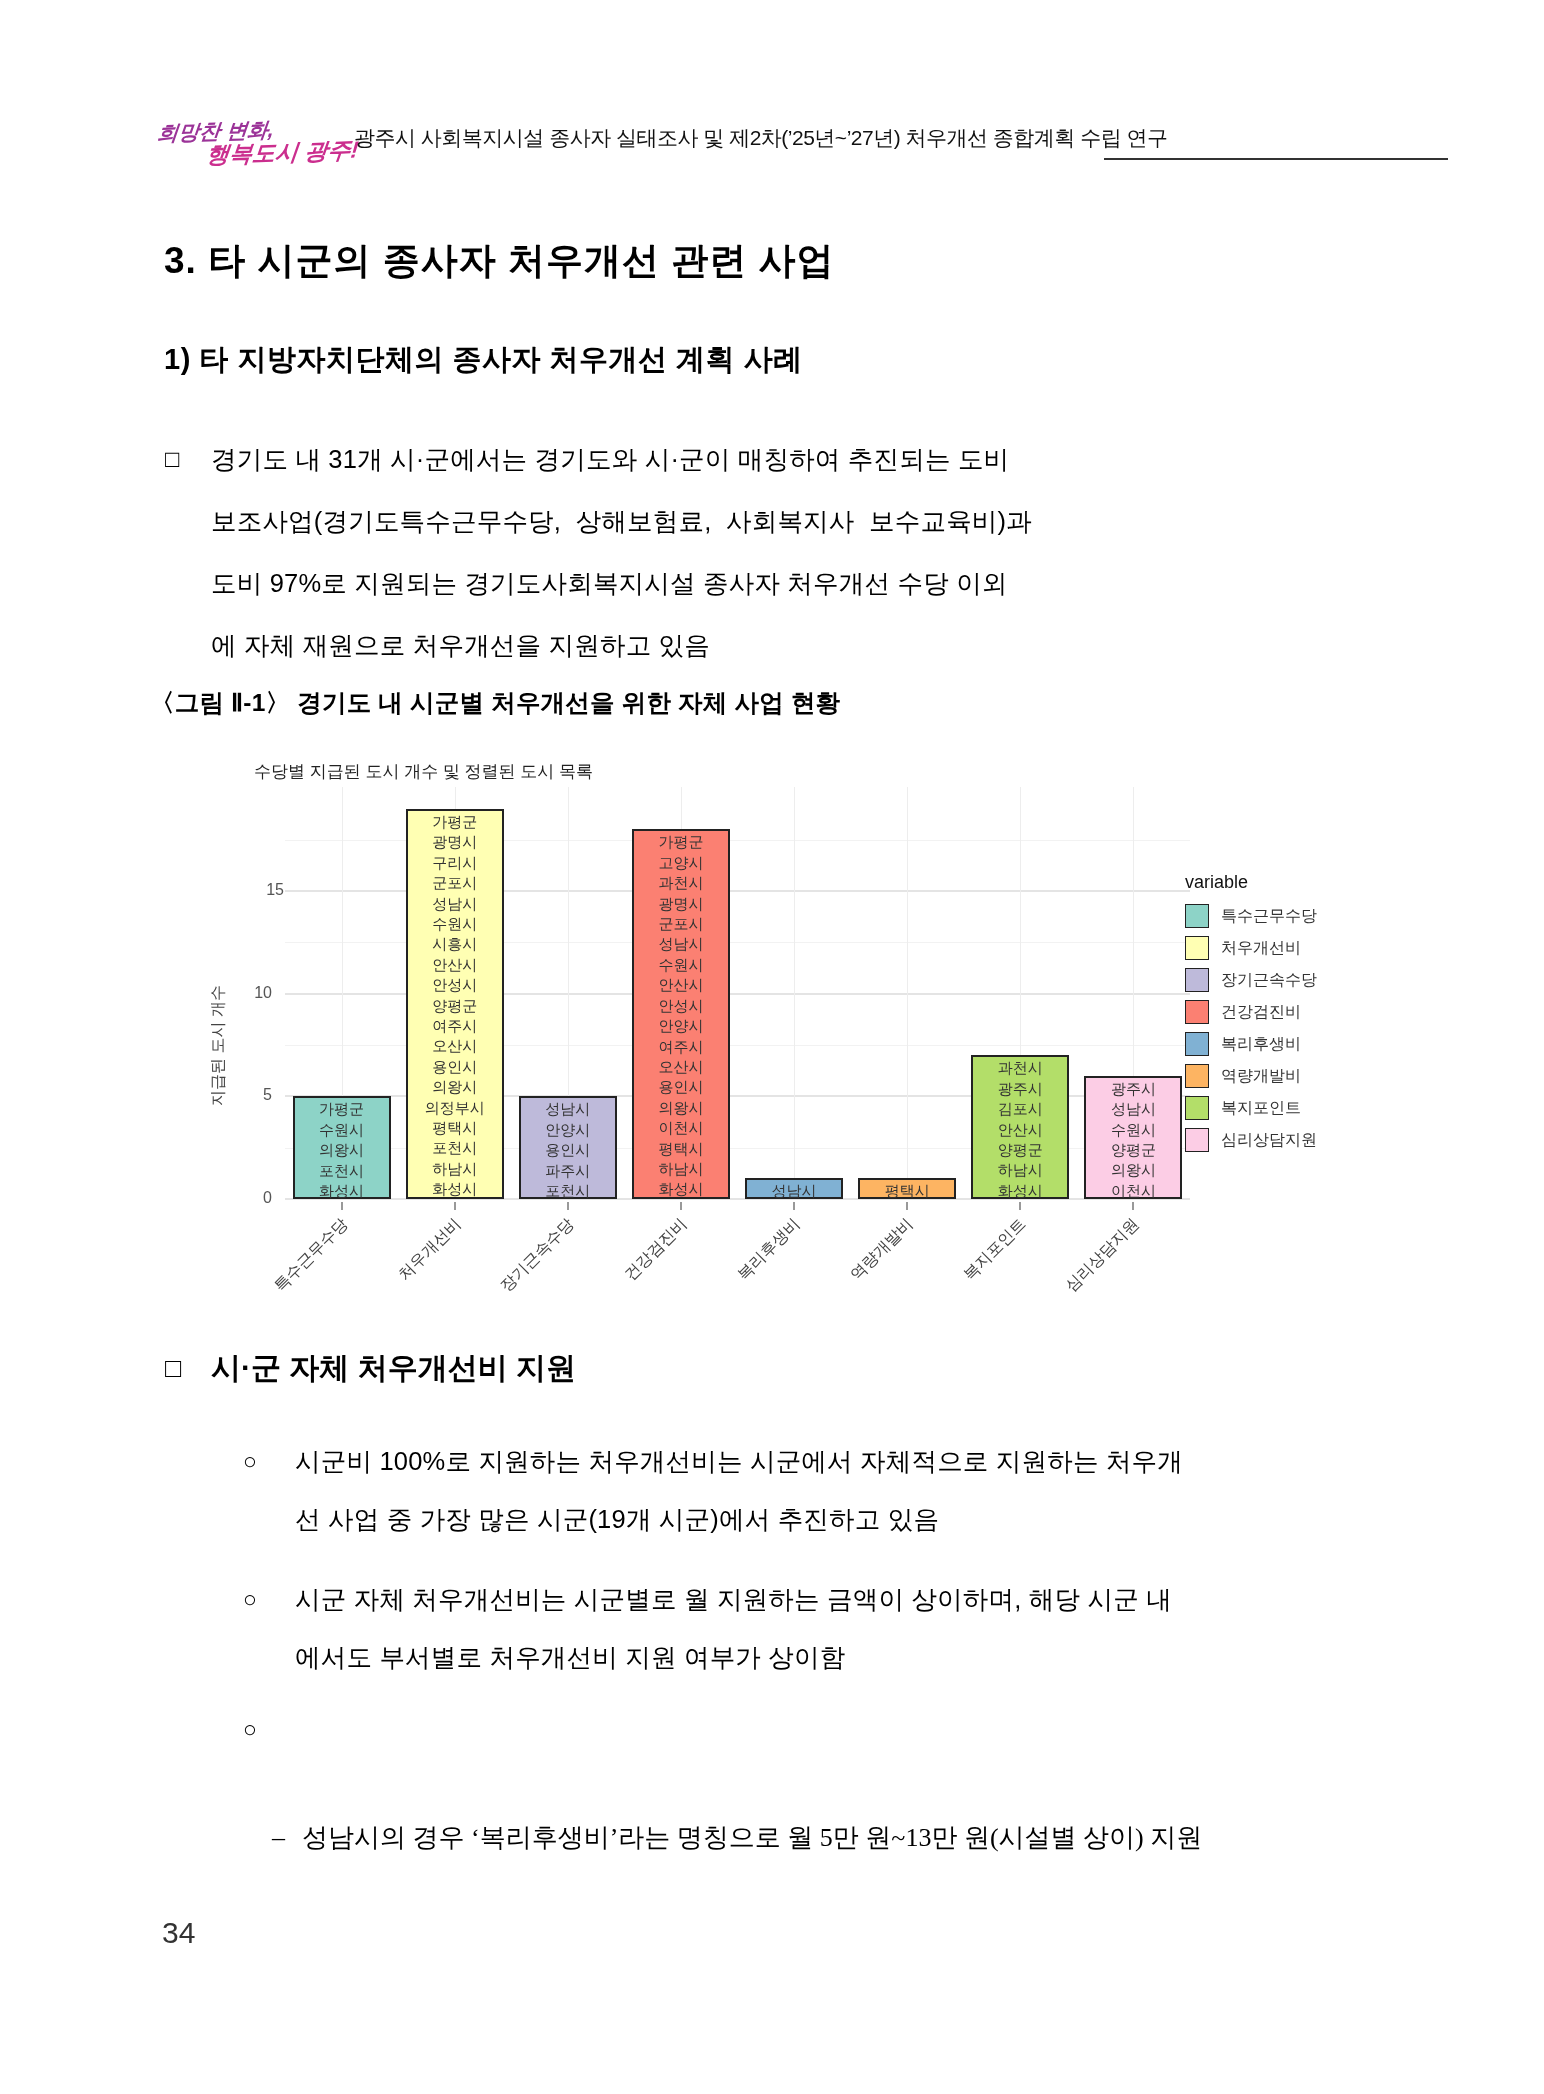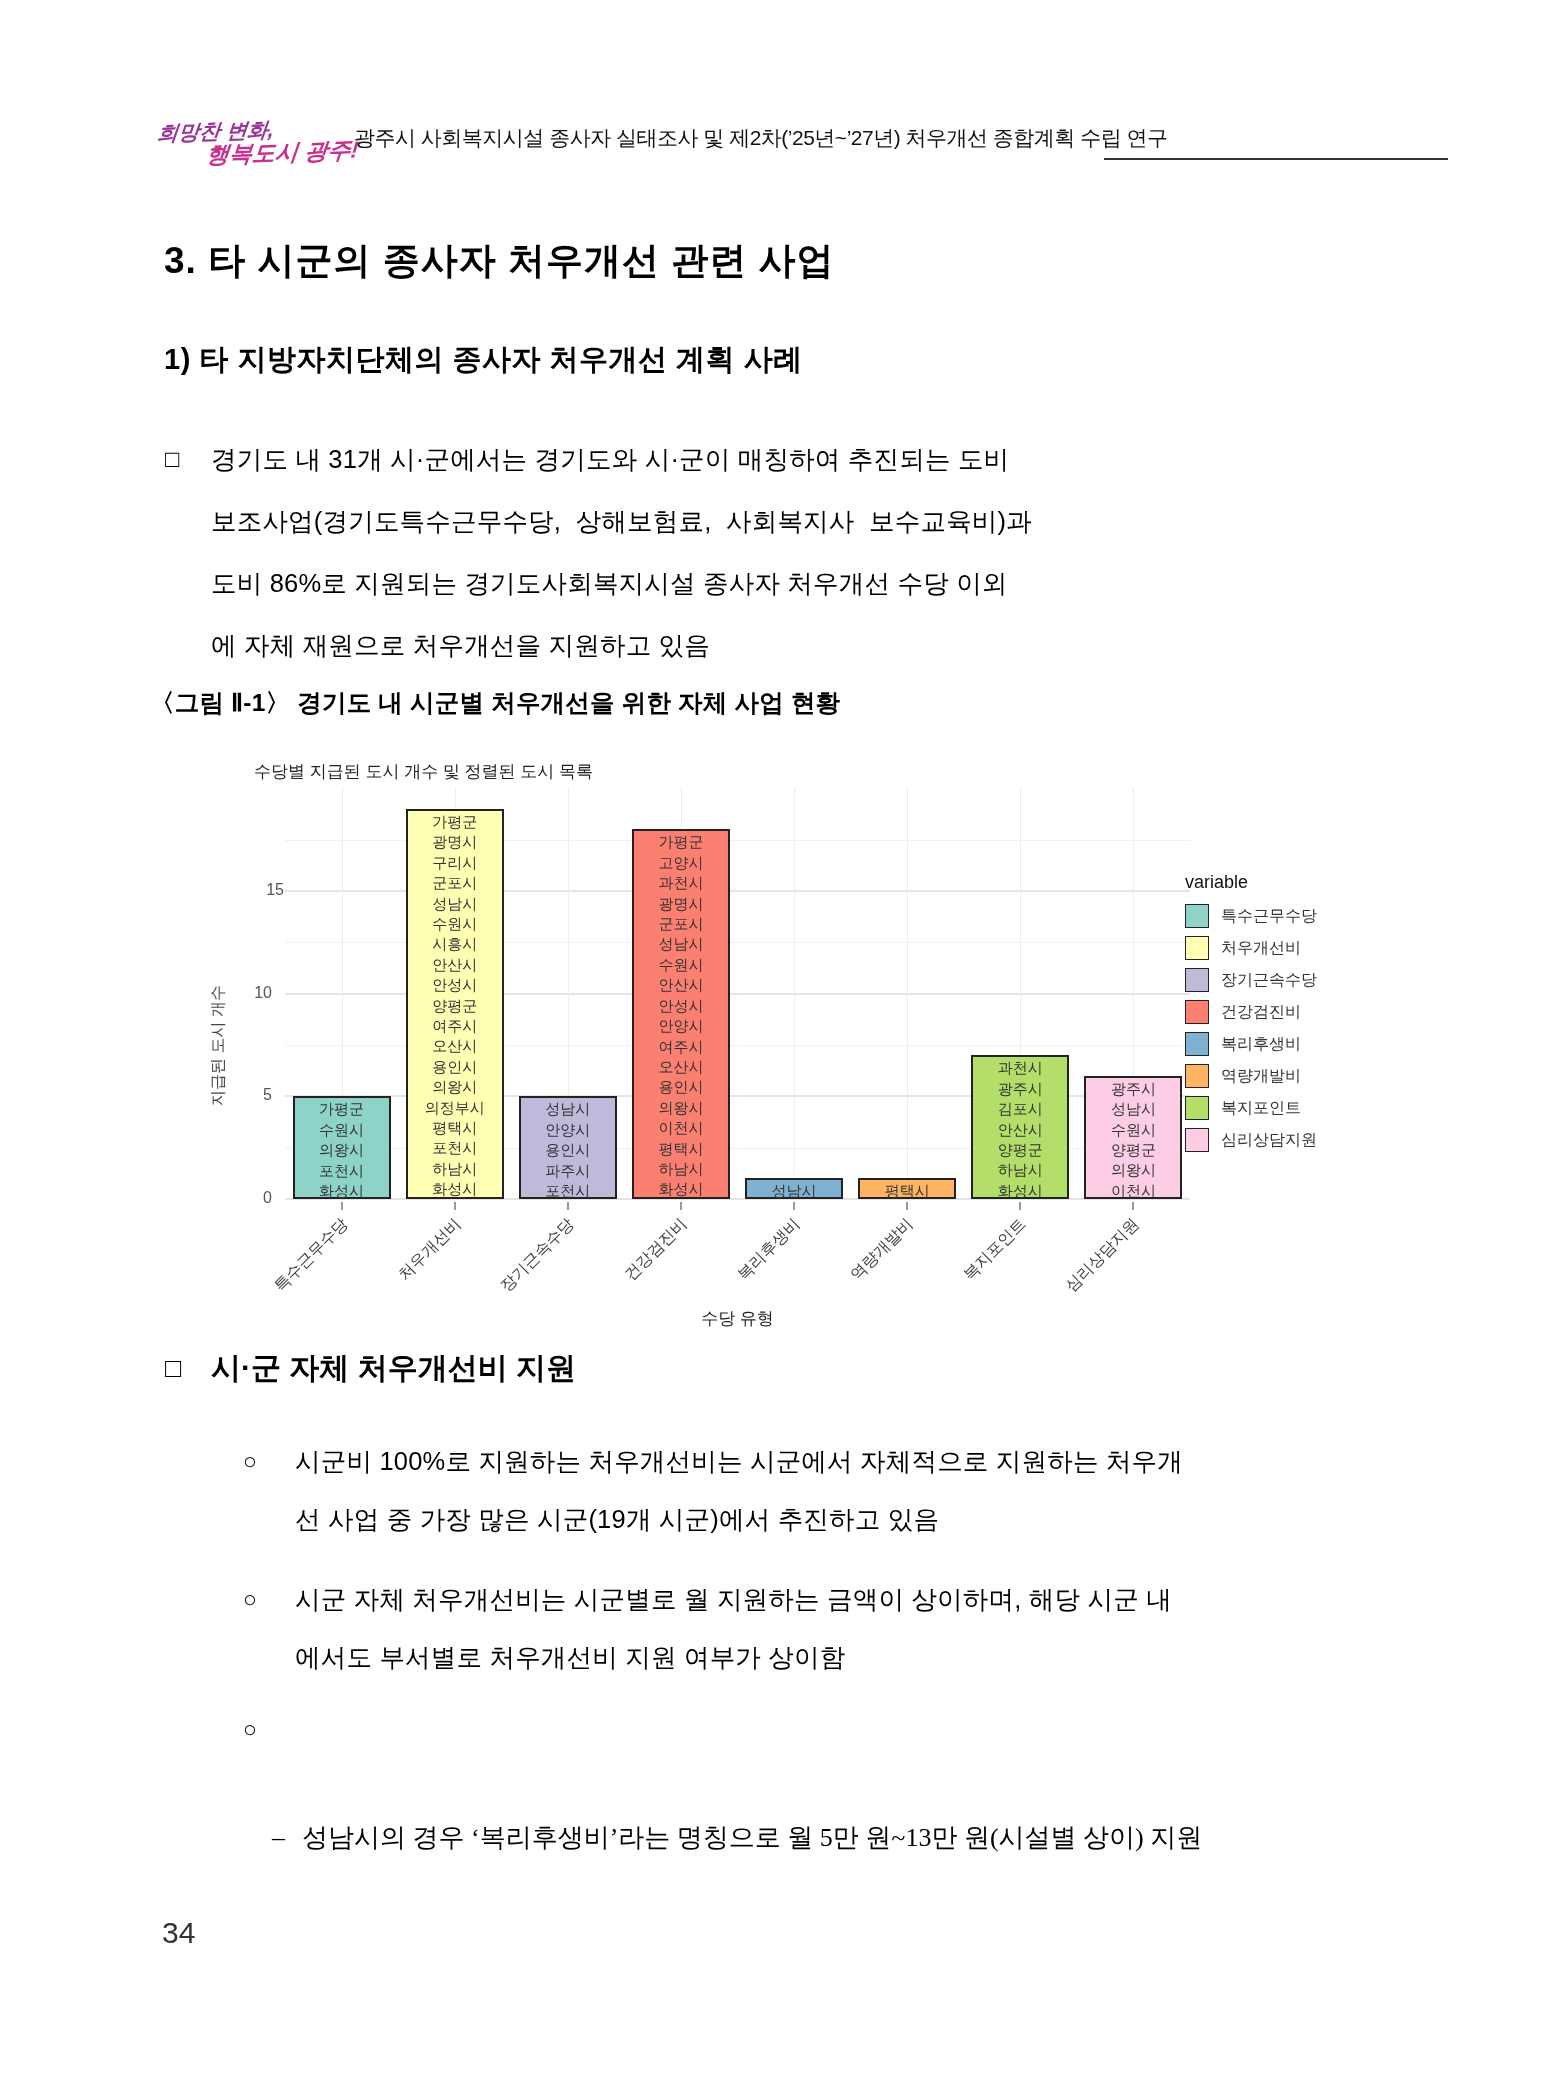--- a/index.html
+++ b/index.html
@@ -78,30 +78,29 @@
   <div class="hdr-title">광주시 사회복지시설 종사자 실태조사 및 제2차(’25년~’27년) 처우개선 종합계획 수립 연구</div>
   <div class="hdr-rule"></div>
 
   <div class="h1">3. 타 시군의 종사자 처우개선 관련 사업</div>
   <div class="h2">1) 타 지방자치단체의 종사자 처우개선 계획 사례</div>
 
   <div class="para p1">
     <span class="marker">□</span>
     <span class="ptext">경기도 내 31개 시·군에서는 경기도와 시·군이 매칭하여 추진되는 도비
 보조사업(경기도특수근무수당,  상해보험료,  사회복지사  보수교육비)과
-도비 86%로 지원되는 경기도사회복지시설 종사자 처우개선 수당 이외
+도비 97%로 지원되는 경기도사회복지시설 종사자 처우개선 수당 이외
 에 자체 재원으로 처우개선을 지원하고 있음</span>
   </div>
 
   <div class="fig-caption">〈그림 Ⅱ-1〉 경기도 내 시군별 처우개선을 위한 자체 사업 현황</div>
 
   <div class="chart" id="chart">
     <div class="title">수당별 지급된 도시 개수 및 정렬된 도시 목록</div>
     <div class="ylab">지급된 도시 개수</div>
-    <div class="xtitle">수당 유형</div>
     <div class="legend-title">variable</div>
     <div id="chart-canvas">
         <div class="gridh minor" style="left: 95px; width: 905px; top: 395.675px;"></div>
         <div class="gridh minor" style="left: 95px; width: 905px; top: 293.025px;"></div>
         <div class="gridh minor" style="left: 95px; width: 905px; top: 190.375px;"></div>
         <div class="gridh minor" style="left: 95px; width: 905px; top: 87.725px;"></div>
         <div class="gridh major" style="left: 95px; width: 905px; top: 446px;"></div>
         <div class="ytick" style="left: 32px; top: 437px;">0</div>
         <div class="gridh major" style="left: 95px; width: 905px; top: 343.35px;"></div>
         <div class="ytick" style="left: 32px; top: 334.35px;">5</div>

